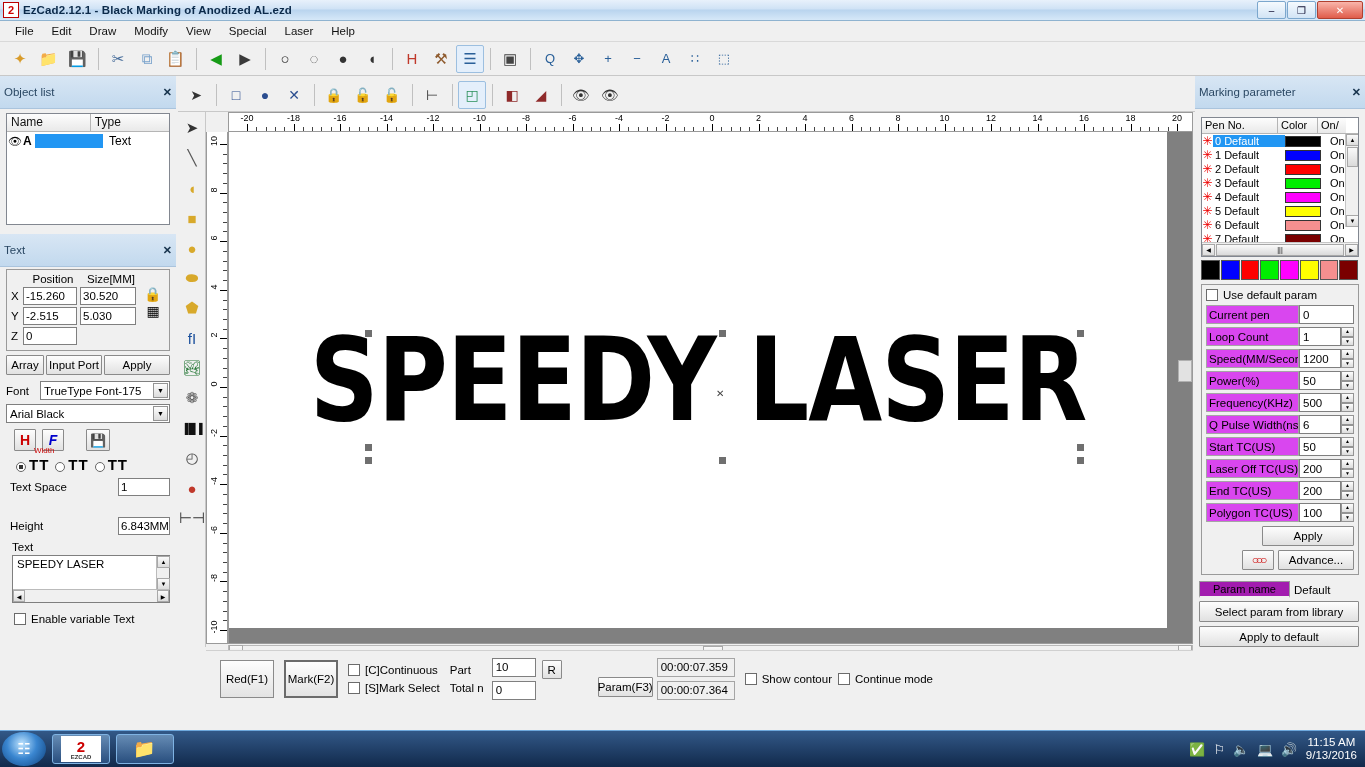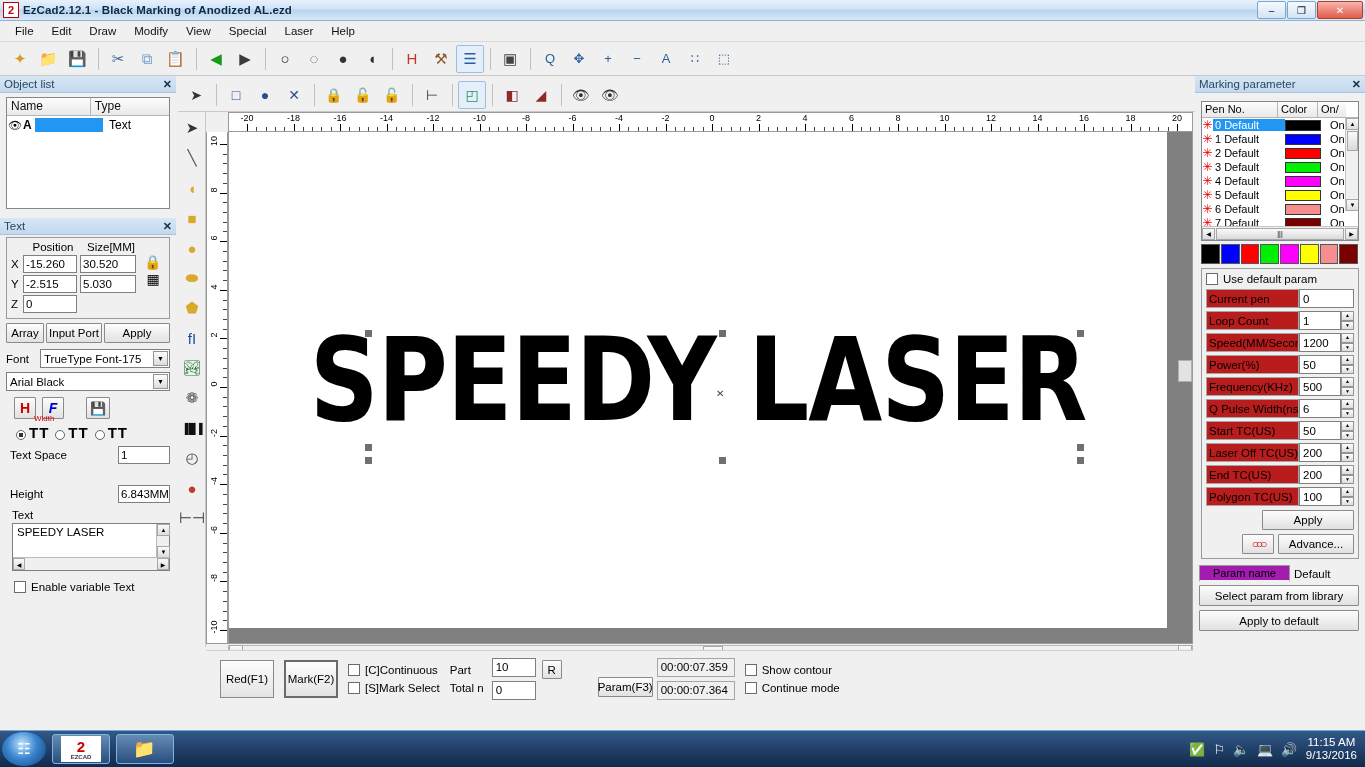--- a/index.html
+++ b/index.html
@@ -60,21 +60,21 @@
   
   .toolbar2 {
     position: absolute; left: 178px; top: 78px; width: 1187px; height: 34px;
     background: #f0f0f0; border-bottom: 1px solid #c8c8c8;
     display: flex; align-items: center; padding-left: 4px;
   }
 
   
   .leftcol { position: absolute; left: 0; top: 76px; width: 176px; height: 630px; background:#f0f0f0; }
   .panel-title {
-    height: 17px; background: linear-gradient(to bottom,#d8e6f4,#c2d9ee);
+    height: 33px; background: linear-gradient(to bottom,#d8e6f4,#c2d9ee);
     display: flex; align-items: center; padding: 0 4px; color:#2a4763; font-size: 11.5px;
     border-bottom: 1px solid #aac4dd;
   }
   .panel-title .x { margin-left: auto; font-weight: bold; cursor: pointer; color:#16324c; font-size: 11px; }
 
   .objlist-box {
     margin: 4px 6px 0 6px; height: 112px; background:#fff; border:1px solid #828790;
   }
   .objlist-head { display: flex; height: 18px; border-bottom: 1px solid #b5b5b5; }
   .objlist-head div {
@@ -152,21 +152,21 @@
   .pen-row.sel .pname { background:#2196f3; color:#fff; }
   .pname { width: 72px; padding-left:2px; overflow:hidden; white-space:nowrap;}
   .pcolor { width: 36px; height: 11px; border: 1px solid #333; }
   .pon { width: 26px; text-align:left; padding-left: 5px;}
   .star { width:11px; color:#e00; font-size:12px; line-height:1; text-align:center;}
   .palette { display:flex; margin: 3px 6px 0 6px; }
   .palette div { flex:1; height: 20px; border:1px solid #555; margin-right:1px;}
   .param-box { margin: 4px 6px 0 6px; border:1px solid #9a9a9a; padding: 4px; background:#f0f0f0;}
   .prow { display:flex; align-items:center; margin-bottom: 3px; }
   .prow .pl {
-    flex: 0 0 93px; height:19px; border:1px solid #a5a5a5; background:#b91c1c;
+    flex: 0 0 93px; height:19px; border:1px solid #a5a5a5; background:#d946ef;
     font-size:11.5px; display:flex; align-items:center; padding-left:2px; overflow:hidden; white-space:nowrap;
   }
   .prow .pv {
     flex:1; height:19px; border:1px solid #7f7f7f; background:#fff;
     font-size:11.5px; display:flex; align-items:center; padding-left:3px;
   }
   .spin { width:13px; height:19px; display:flex; flex-direction:column; }
   .spin div {
     flex:1; background: linear-gradient(to bottom,#fdfdfd,#dcdcdc); border:1px solid #949494;
     font-size:5px; display:flex; align-items:center; justify-content:center; line-height:1;
@@ -971,21 +971,21 @@
 
     <div class="btn" style="width:20px;height:19px;margin-left:6px;align-self:flex-start;margin-top:9px">R</div>
 
     <div class="btn" style="width:55px;height:20px;margin-left:36px;align-self:flex-end;margin-bottom:9px">Param(F3)</div>
 
     <div style="margin-left:4px;display:flex;flex-direction:column;gap:4px">
       <div class="timerfield" style="width:78px">00:00:07.359</div>
       <div class="timerfield" style="width:78px">00:00:07.364</div>
     </div>
 
-    <div style="margin-left:10px;display:flex;flex-direction:column;gap:6px">
+    <div style="margin-left:10px;display:flex;flex-direction:row;gap:6px">
       <div style="display:flex;align-items:center;gap:5px">
         <span class="chk"></span>
         <span class="lbl">Show contour</span>
       </div>
       <div style="display:flex;align-items:center;gap:5px">
         <span class="chk"></span>
         <span class="lbl">Continue mode</span>
       </div>
     </div>
   </div>

